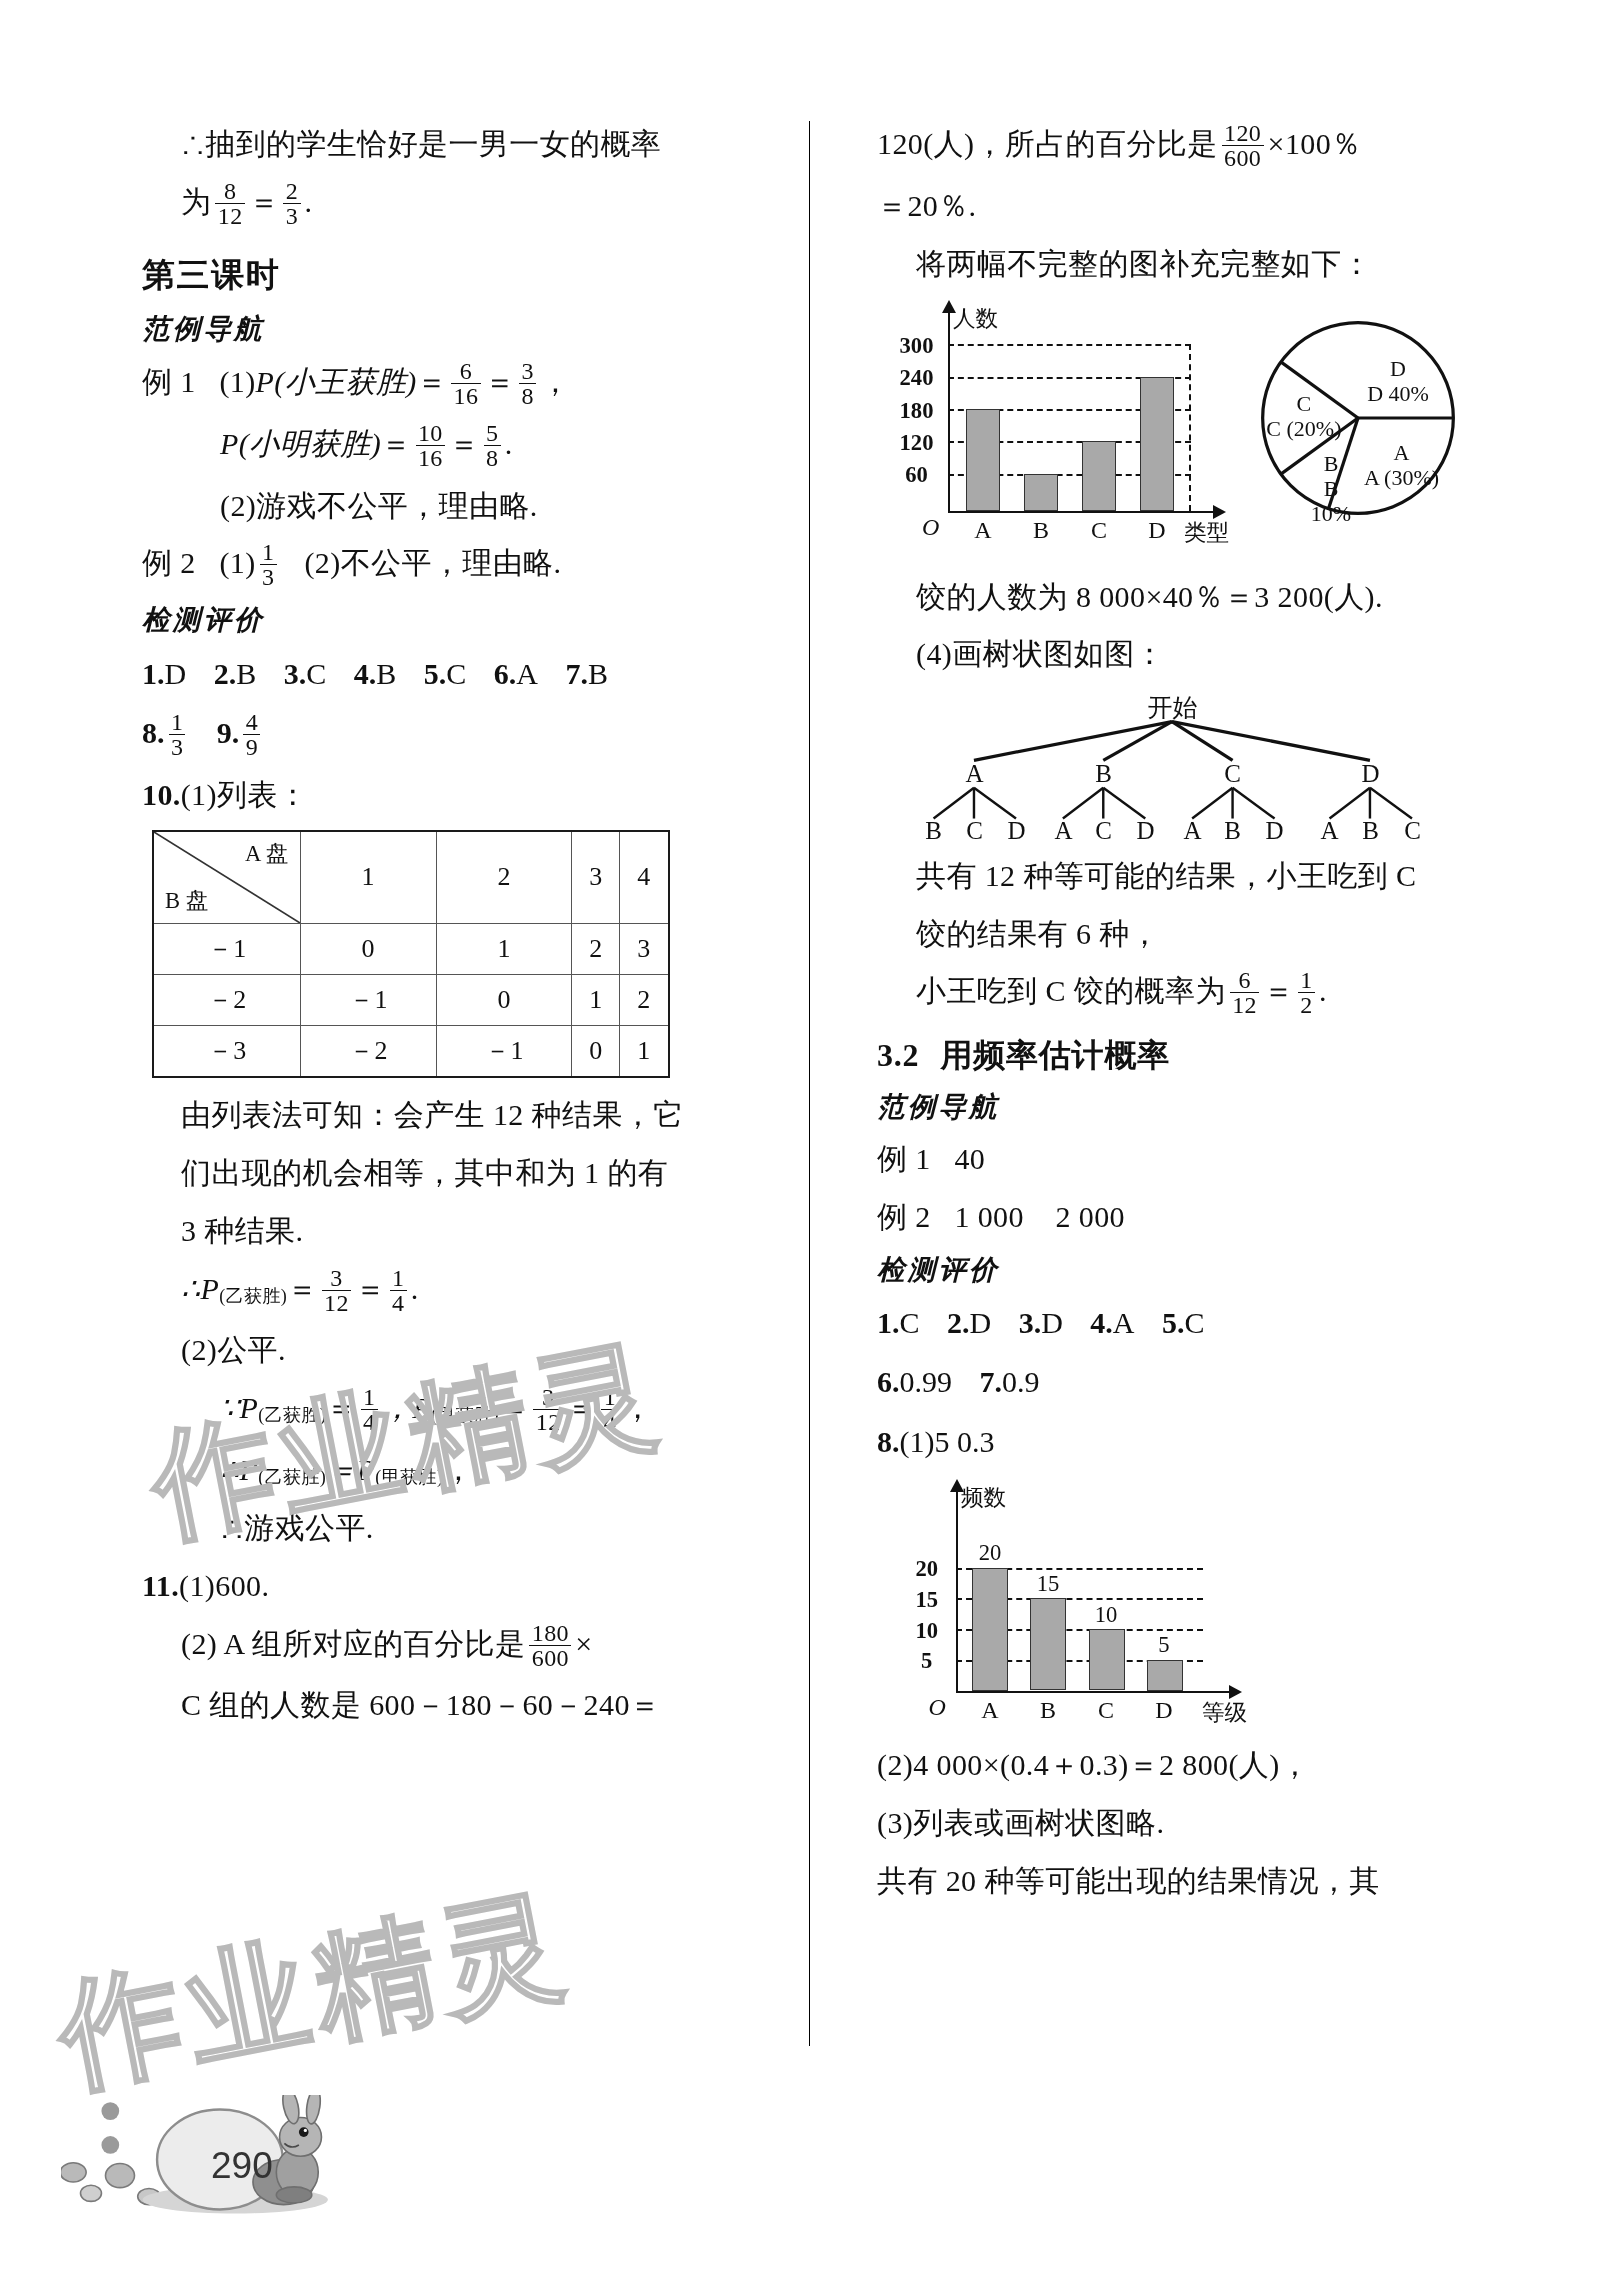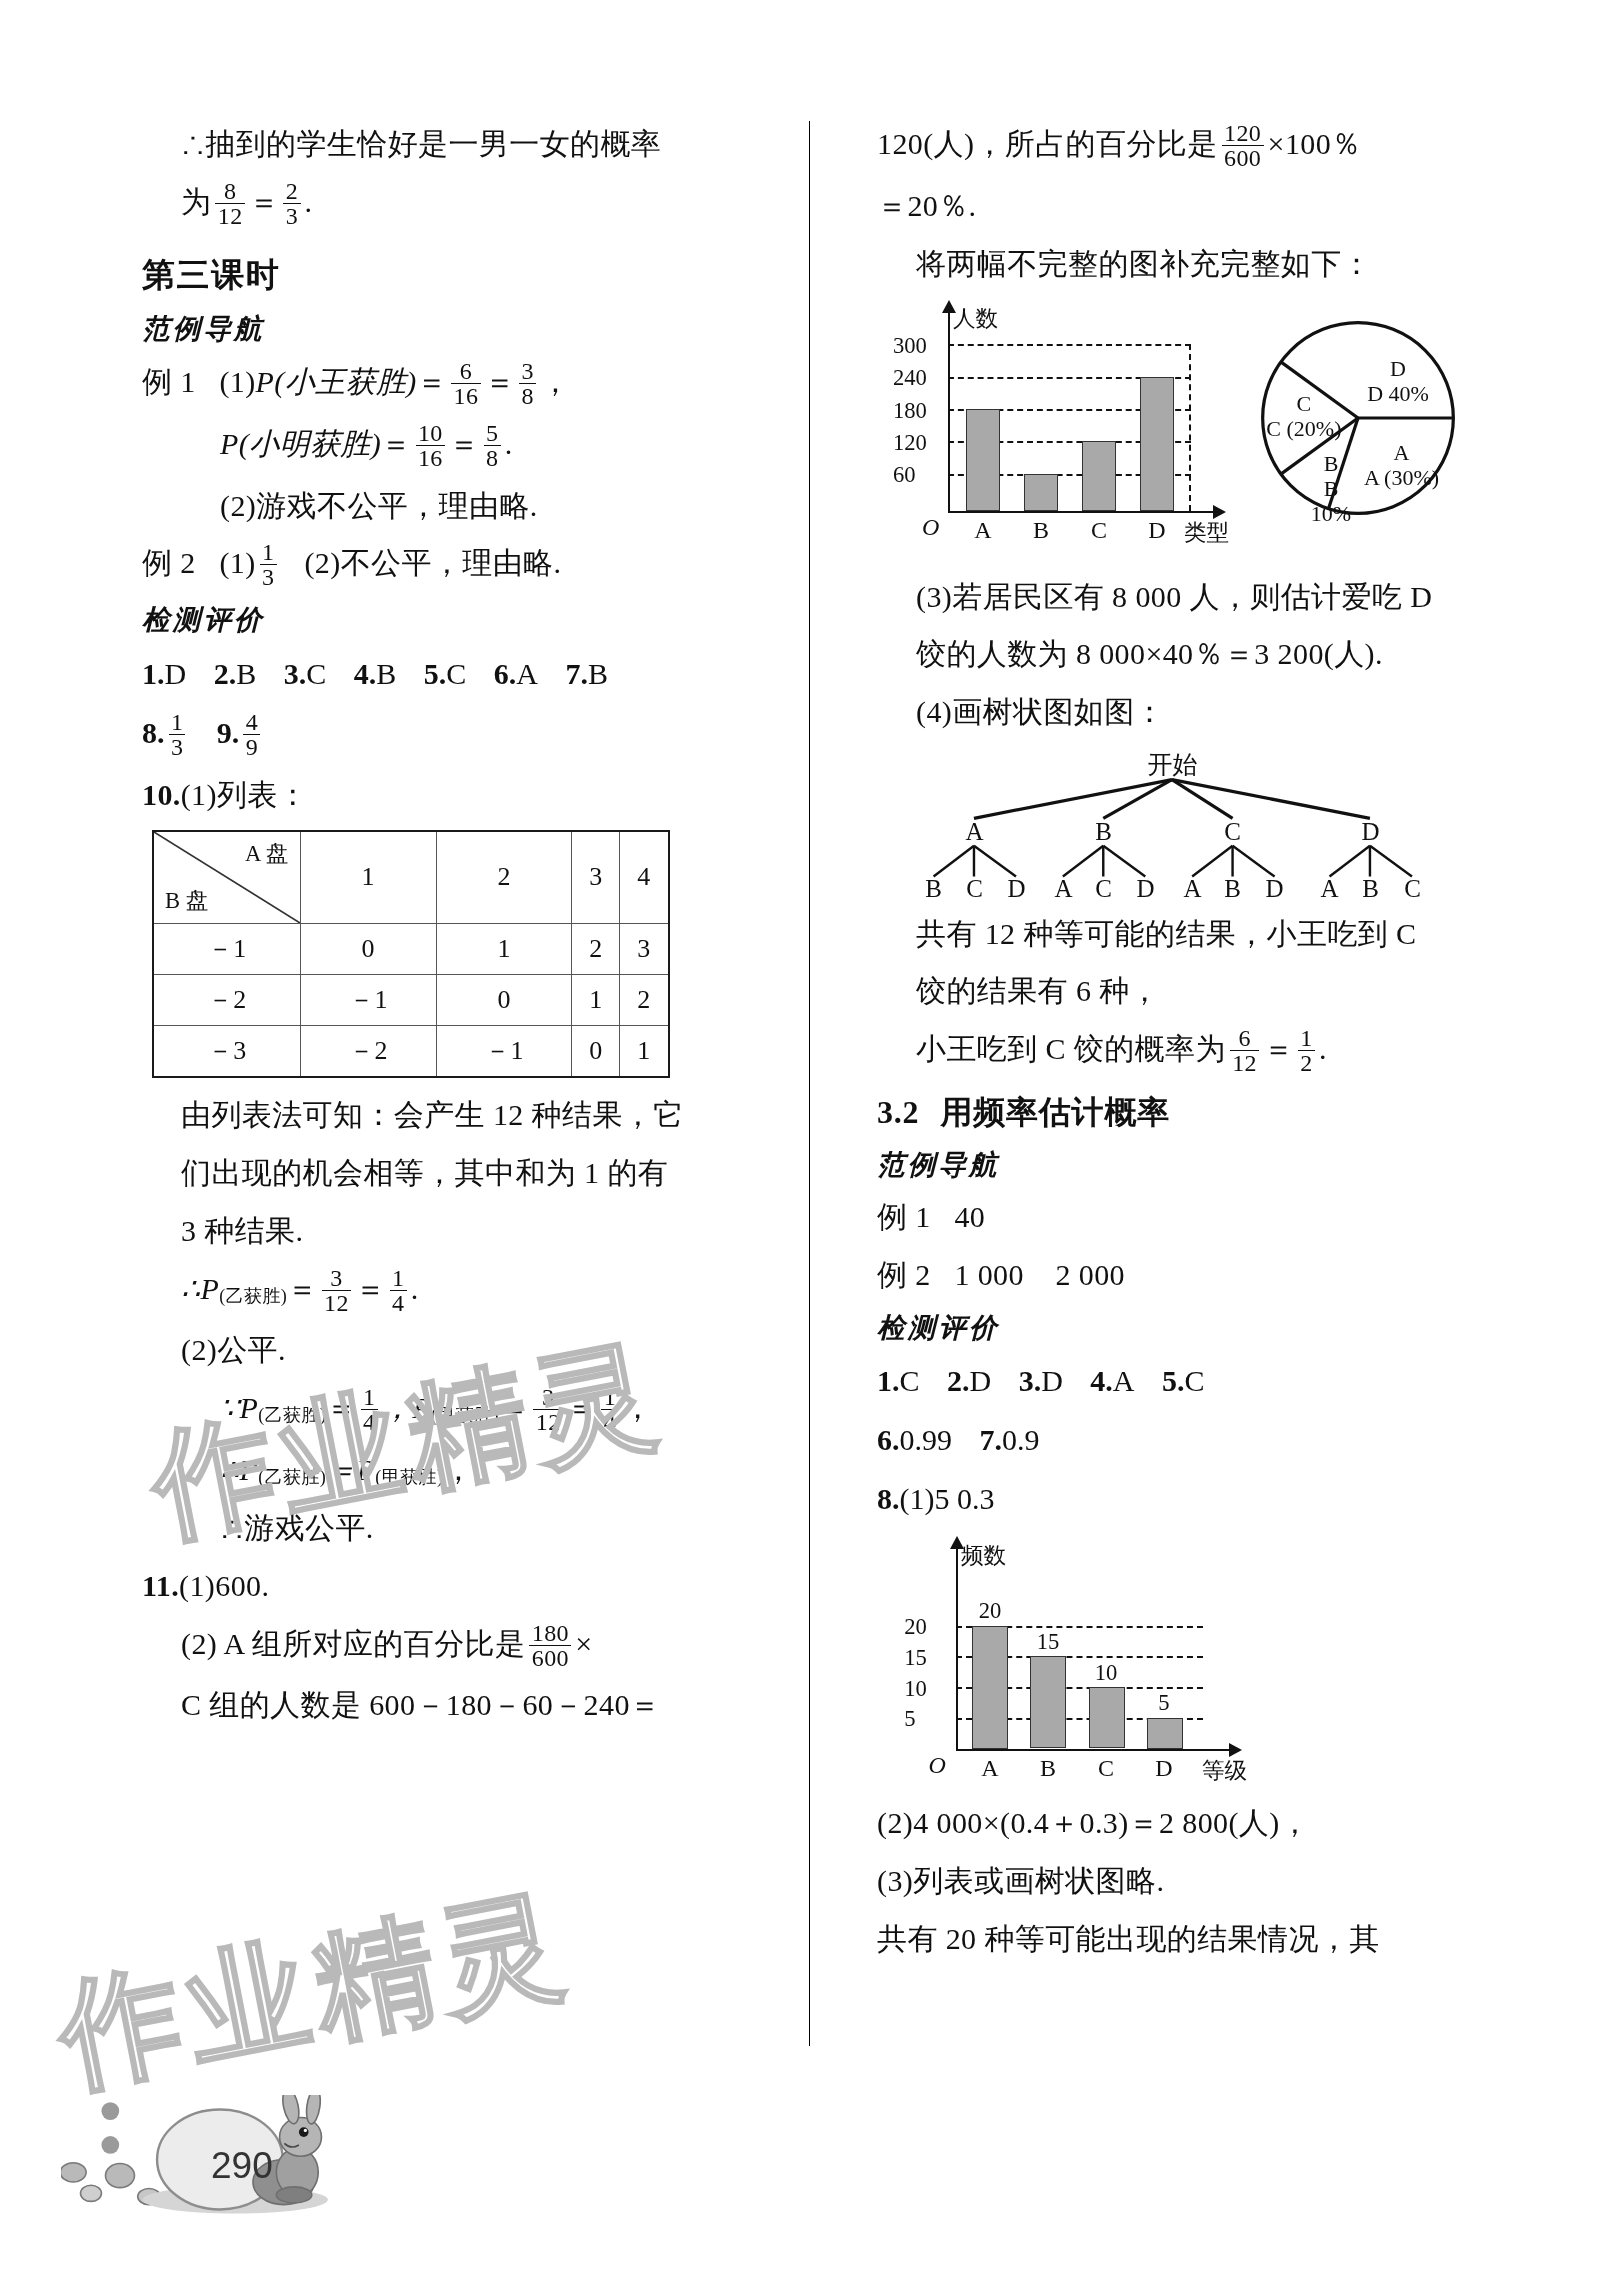--- a/index.html
+++ b/index.html
@@ -59,21 +59,21 @@
   .bar-chart{position:relative;}
   .axis-v{position:absolute;background:#111;width:2.4px;}
   .axis-h{position:absolute;background:#111;height:2.4px;}
   .arrow-up{position:absolute;width:0;height:0;border-left:7.3px solid transparent;
             border-right:7.3px solid transparent;border-bottom:13px solid #111;}
   .arrow-right{position:absolute;width:0;height:0;border-top:7.3px solid transparent;
                border-bottom:7.3px solid transparent;border-left:13px solid #111;}
   .gridline{position:absolute;border-top:2px dashed #111;height:0;}
   .gridline.v{border-top:none;border-left:2px dashed #111;width:0;}
   .bar{position:absolute;background:#a9a9a9;border:1.6px solid #333;box-sizing:border-box;}
-  .tick{position:absolute;font-size:22.6px;text-align:left;}
+  .tick{position:absolute;font-size:22.6px;text-align:center;font-weight:bold;}
   .cat{position:absolute;font-size:24px;text-align:center;}
   .axlabel{position:absolute;font-size:22.6px;}
   .olabel{position:absolute;font-size:24px;font-style:italic;}
   .barval{position:absolute;font-size:22.6px;text-align:center;}
 
   
   .pie-wrap{position:relative;}
   .pie-lbl{position:absolute;font-size:22px;text-align:center;line-height:1.15;}
 
   
@@ -323,21 +323,20 @@
         </div>
         <div class="pie-lbl" style="left:45px;top:134px;width:58px;">
           <span>B</span><br><span>B 10%</span>
         </div>
         <div class="pie-lbl" style="left:4.9px;top:74px;width:84px;">
           <span>C</span><br><span>C (20%)</span>
         </div>
       </div>
     </div>
 
-    <p class="line ind">(3)若居民区有 8 000 人，则估计爱吃 D</p>
     <p class="line ind">饺的人数为 8 000×40％＝3 200(人).</p>
     <p class="line ind">(4)画树状图如图：</p>
 
     <div class="tree" style="height:154px;margin:3.2px 0 9.7px 0;">
       <svg width="598" height="154" viewBox="0 0 740 190">
 
         <line x1="365" y1="40" x2="120" y2="88" stroke="#111" stroke-width="4"></line>
         <line x1="365" y1="40" x2="280" y2="88" stroke="#111" stroke-width="4"></line>
         <line x1="365" y1="40" x2="440" y2="88" stroke="#111" stroke-width="4"></line>
         <line x1="365" y1="40" x2="610" y2="88" stroke="#111" stroke-width="4"></line>

